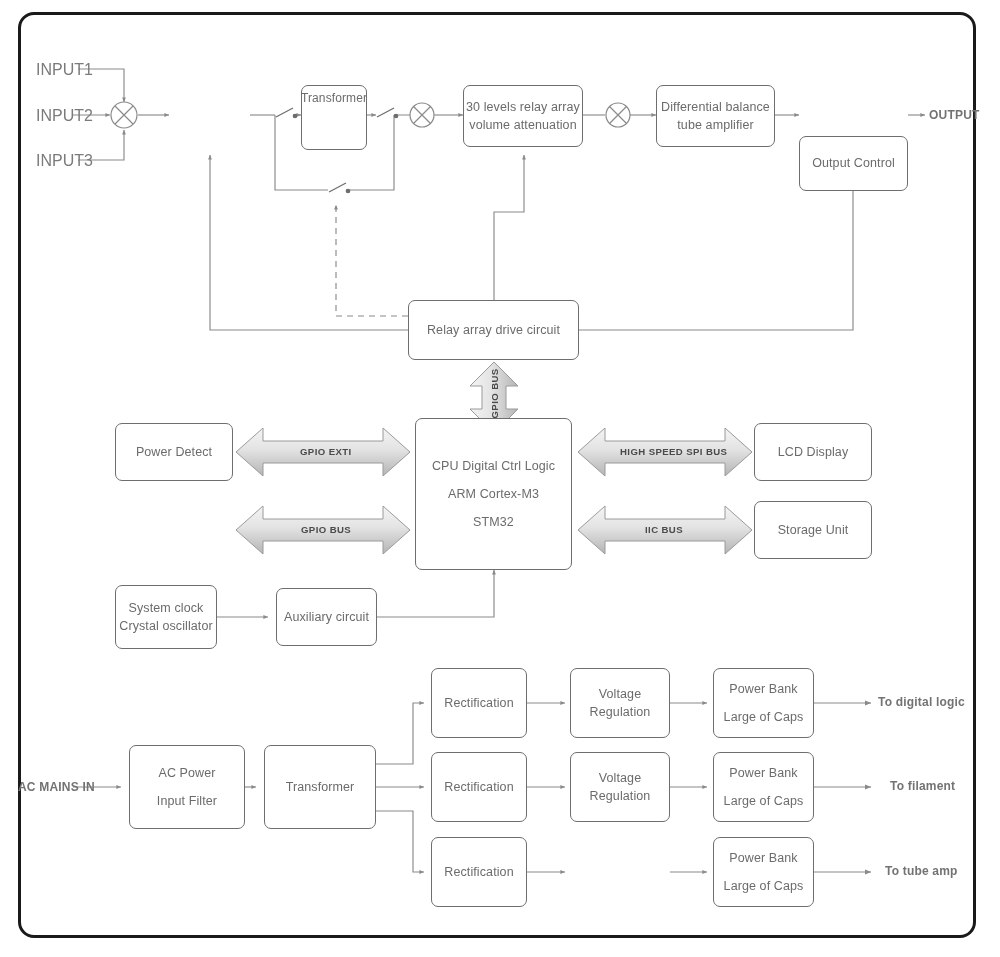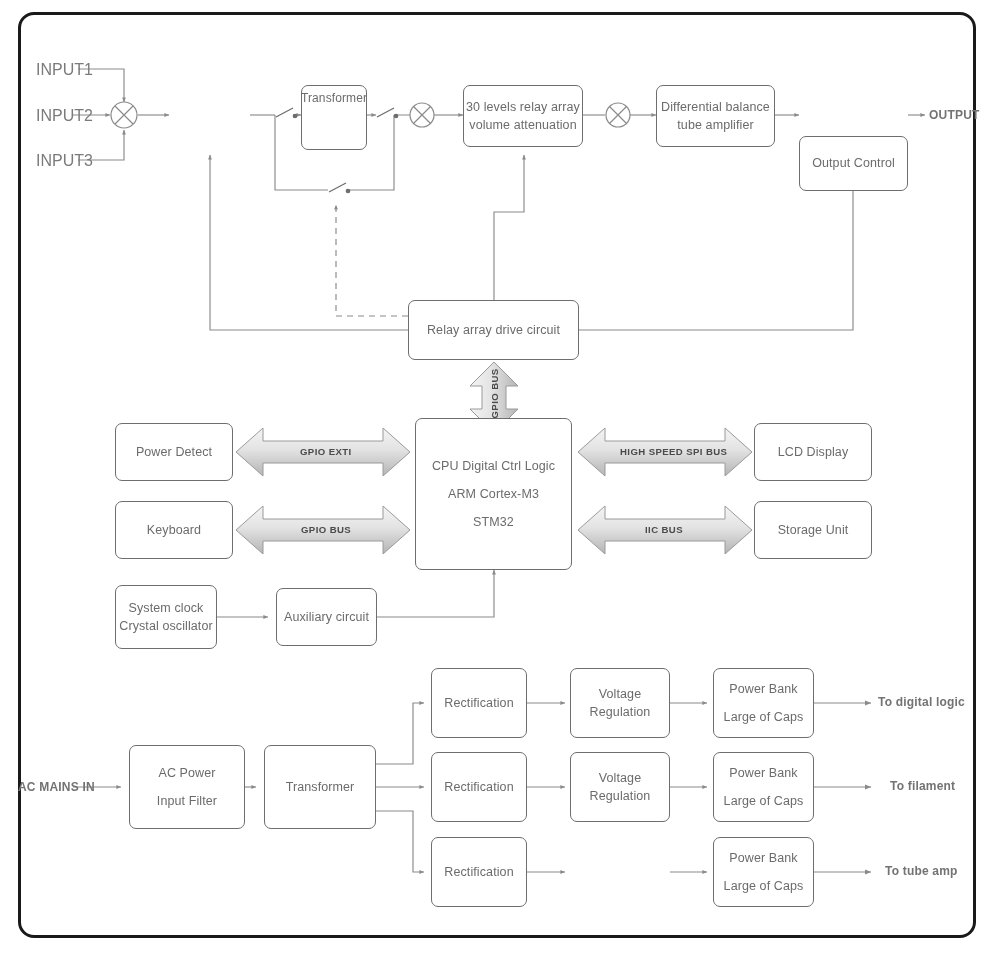--- a/index.html
+++ b/index.html
@@ -180,23 +180,20 @@
 
   <div class="blk spaced" style="left:415px;top:418px;width:157px;height:152px;">
     <span class="ln">CPU Digital Ctrl Logic</span>
     <span class="ln">ARM Cortex-M3</span>
     <span class="ln">STM32</span>
   </div>
 
   <div class="blk" style="left:115px;top:423px;width:118px;height:58px;">
     <span class="ln">Power Detect</span>
   </div>
-  <div class="blk" style="left:115px;top:501px;width:118px;height:58px;">
-    <span class="ln">Keyboard</span>
-  </div>
   <div class="blk" style="left:754px;top:423px;width:118px;height:58px;">
     <span class="ln">LCD Display</span>
   </div>
   <div class="blk" style="left:754px;top:501px;width:118px;height:58px;">
     <span class="ln">Storage Unit</span>
   </div>
 
   <div class="buslbl" style="left:300px;top:446px;">GPIO  EXTI</div>
   <div class="buslbl" style="left:301px;top:524px;">GPIO  BUS</div>
   <div class="buslbl" style="left:620px;top:446px;">HIGH SPEED SPI  BUS</div>

